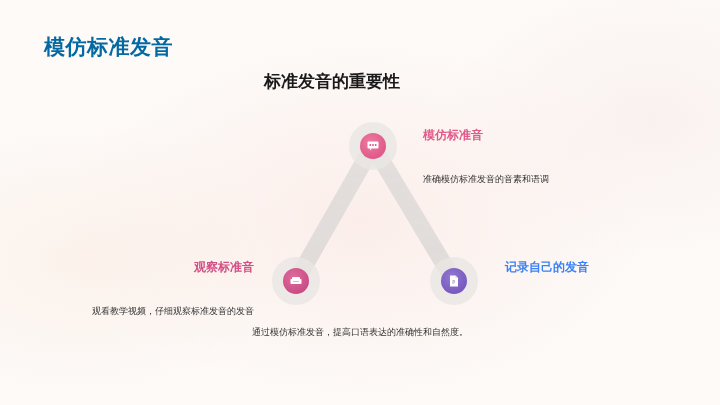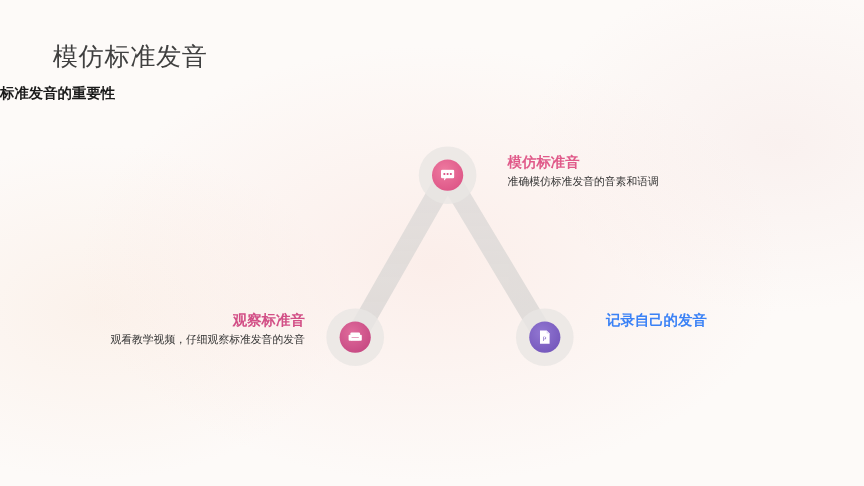--- a/index.html
+++ b/index.html
@@ -8,33 +8,33 @@
     font-family: "DejaVu Sans", "Liberation Sans", sans-serif;
     background:
       radial-gradient(ellipse 420px 260px at 360px 220px, rgba(250,228,222,0.55), rgba(255,255,255,0) 70%),
       radial-gradient(ellipse 300px 200px at 80px 260px, rgba(250,236,226,0.6), rgba(255,255,255,0) 70%),
       radial-gradient(ellipse 300px 200px at 650px 120px, rgba(246,232,230,0.5), rgba(255,255,255,0) 70%),
       #fdfaf8;
   }
   .slide { position:absolute; inset:0; }
   .page-title {
     position:absolute; left:44px; top:33px;
-    font-size:21px; font-weight:normal; color:#404040; letter-spacing:0.5px;
+    font-size:21px; font-weight:bold; color:#0369a1; letter-spacing:0.5px;
   }
   .section-title {
-    position:absolute; left:0; width:664px; top:70px; text-align:left;
-    font-size:12px; font-weight:bold; color:#1a1a1a;
+    position:absolute; left:0; width:664px; top:70px; text-align:center;
+    font-size:17px; font-weight:bold; color:#1a1a1a;
   }
   svg.diagram { position:absolute; left:0; top:0; }
   .node-icon {
     position:absolute; width:26px; height:26px; border-radius:50%;
     display:flex; align-items:center; justify-content:center;
   }
   .item-title { position:absolute; font-size:12px; font-weight:bold; }
-  .item-desc { position:absolute; font-size:9px; color:#333; line-height:14px; }
+  .item-desc { position:absolute; font-size:9px; color:#333; line-height:14px;margin-top:27px; }
   .footer-text {
     position:absolute; left:0; width:720px; top:326px; text-align:center;
     font-size:9px; color:#333;
   }
 </style>
 </head>
 <body>
 
 <div class="slide">
 
@@ -88,14 +88,15 @@
     <svg width="10" height="12" viewBox="0 0 10 12">
       <path d="M1 0.5 H6.5 L9 3 V11.5 H1 Z" fill="#fff"></path>
       <path d="M6.5 0.5 V3 H9" fill="#e0d8f4"></path>
       <text x="3.2" y="9.2" font-size="5" fill="#7a5cc0" font-family="DejaVu Sans, sans-serif">P</text>
     </svg>
   </div>
   <div class="item-title" style="left:505px; top:259px; color:#3b82f6;">记录自己的发音</div>
   <div class="item-desc" style="left:505px; top:277px;">
   </div>
 
+  <div class="footer-text">通过模仿标准发音，提高口语表达的准确性和自然度。</div>
 
 </div>
 
 </body></html>

